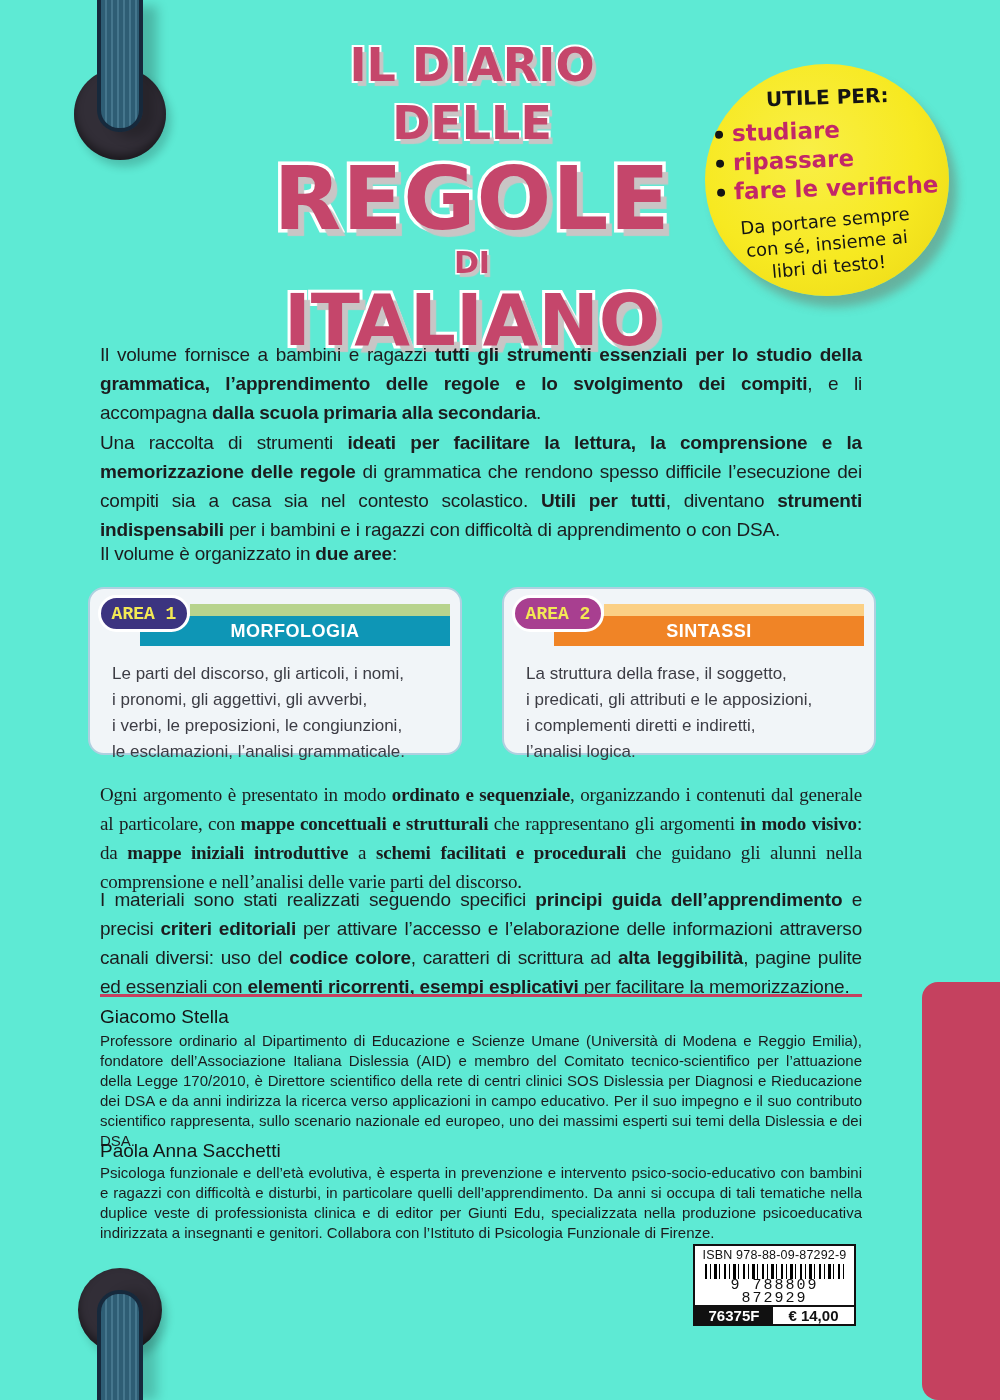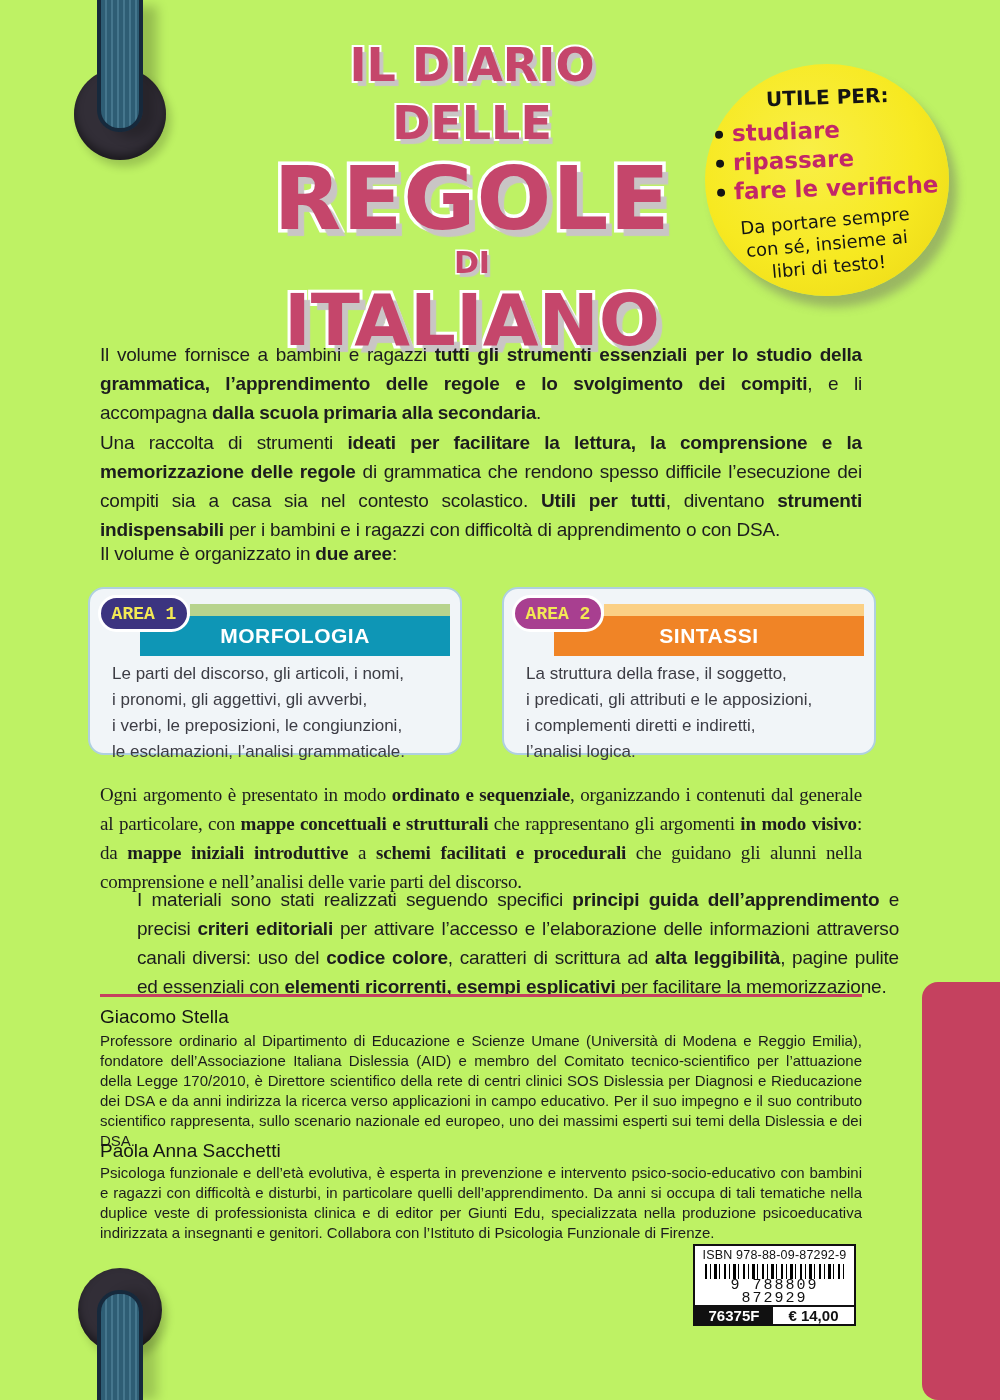--- a/index.html
+++ b/index.html
@@ -1,18 +1,18 @@
 <!DOCTYPE html>
 <html><head>
 <meta charset="utf-8">
 <style>
   * { margin:0; padding:0; box-sizing:border-box; }
   html,body { background:#ffffff; }
   .page {
-    position:relative; width:1000px; height:1400px; background:#bef264;
+    position:relative; width:1000px; height:1400px; background:#5eead4;
     overflow:hidden; font-family:"Liberation Sans", sans-serif;
   }
 
   
   .grommet {
     position:absolute; border-radius:50%; background:#322e37;
     box-shadow: inset 0 -5px 8px rgba(0,0,0,0.45), 5px 7px 9px rgba(0,0,0,0.18);
   }
   .grommet-top    { left:74px; top:68px;   width:92px; height:92px; }
   .grommet-bottom { left:78px; top:1268px; width:84px; height:84px; }
@@ -59,43 +59,43 @@
     font-size:18px; line-height:23px; color:#141414; text-align:center;
     white-space:pre-line; transform:rotate(-5deg);
   }
 
   
   .col { position:absolute; left:100px; width:762px; color:#1c1c1e; }
   .para { font-size:19px; line-height:29px; text-align:justify; letter-spacing:-0.2px; }
   .para b, .bio b { font-weight:700; }
   .single { text-align:left; }
   #p1 { top:340px; } #p2 { top:428px; } #p3 { top:539px; }
-  #p4 { top:780px;font-family:Liberation Serif, serif; } #p5 { top:885px;margin-left:37px; }
+  #p4 { top:780px;font-family:Liberation Serif, serif; } #p5 { top:885px; }
 
   
   .area-box {
     position:absolute; top:587px; width:374px; height:168px;
     background:#f1f5f8; border:2px solid #afd0e0; border-radius:16px;
   }
   .area1 { left:88px; } .area2 { left:502px; }
   .area-badge {
     position:absolute; left:8px; top:6px; width:92px; height:37px;
     border-radius:19px; border:3px solid #fff; z-index:2;
     display:flex; align-items:center; justify-content:center;
     font-family:Liberation Mono, monospace; font-weight:700; font-size:18px; color:#f3e954;
   }
   .area1 .area-badge { background:#3c3480; }
   .area2 .area-badge { background:#a83f90; }
   .area-strip { position:absolute; left:100px; right:10px; top:15px; height:12px; }
   .area1 .area-strip { background:#b7d38d; }
   .area2 .area-strip { background:#fbd085; }
   .area-bar {
-    position:absolute; left:50px; right:10px; top:27px; height:40px;
+    position:absolute; left:50px; right:10px; top:27px; height:30px;
     display:flex; align-items:center; justify-content:center;
-    color:#fff; font-weight:700; font-size:21px; letter-spacing:0.5px;
+    color:#fff; font-weight:700; font-size:18px; letter-spacing:0.5px;
   }
   .area1 .area-bar { background:#0e96b6; }
   .area2 .area-bar { background:#f08426; }
   .area-desc {
     position:absolute; left:22px; right:10px; top:72px;
     font-size:17px; line-height:26px; color:#3c3c44; white-space:pre-line;
   }
 
   
   .rule { position:absolute; left:100px; top:994px; width:762px; height:3px; background:#c5415f; }

